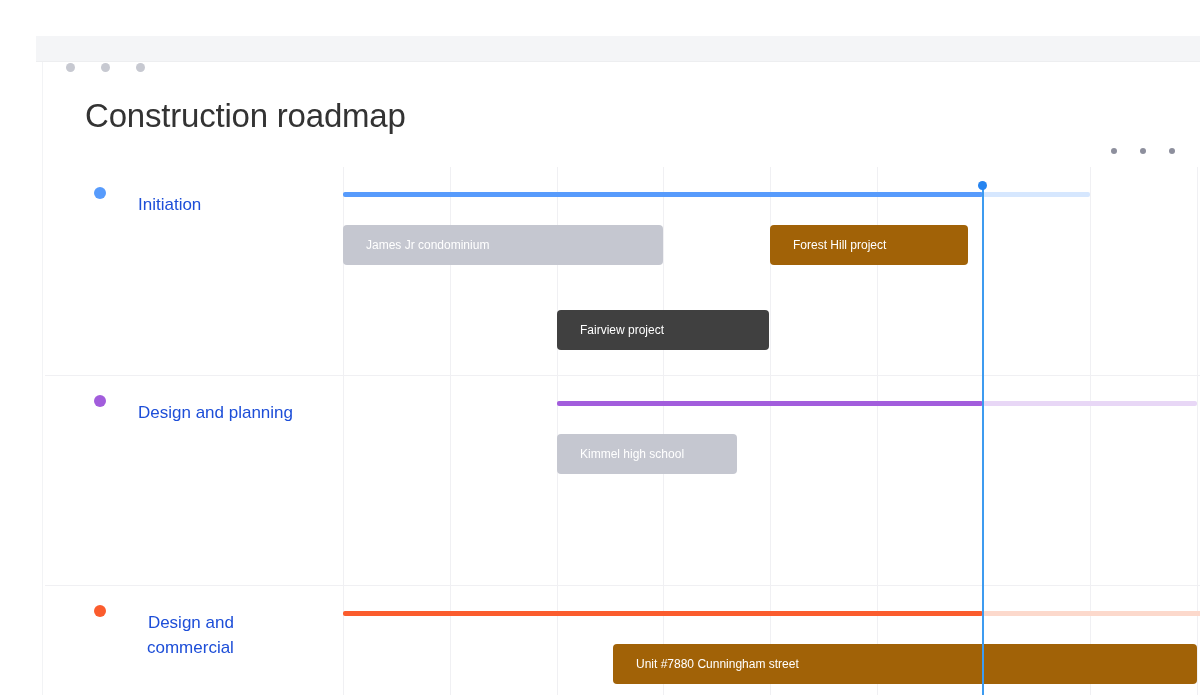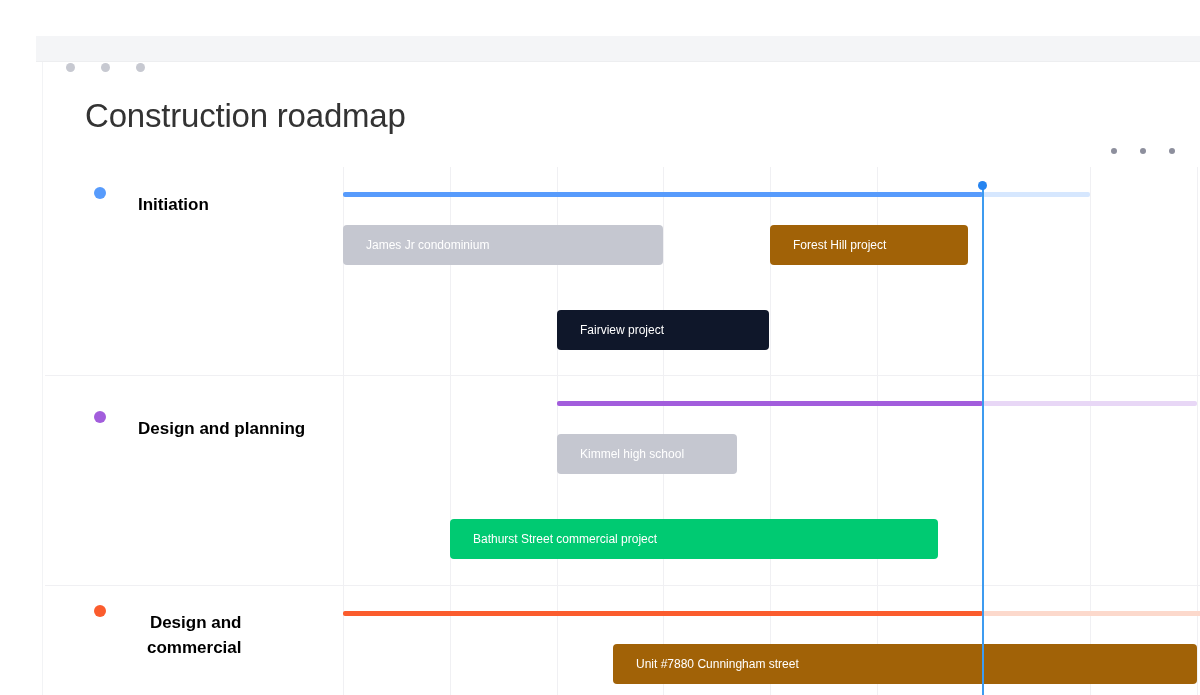--- a/index.html
+++ b/index.html
@@ -79,22 +79,22 @@
   .group-label {
     position: absolute; left: 40px;
     display: flex; align-items: flex-start; gap: 14px;
     width: 230px;
   }
   .group-bullet {
     width: 12px; height: 12px; border-radius: 50%;
     flex: 0 0 12px; margin-top: 4px;
   }
   .group-name {
-    font-size: 17px; font-weight: bold;
-    color: #000000; line-height: 25px;
+    font-size: 17px; font-weight: normal;
+    color: #1d4ed8; line-height: 25px;
   }
 
   
   .rail { position: absolute; height: 5px; border-radius: 2px; }
   .rail-future { position: absolute; height: 5px; border-radius: 2px; }
 
   
   #today-line {
     position: absolute; width: 2px;
     background: #3d9bf0;
@@ -160,36 +160,33 @@
     </div>
     <div class="rail-future" style="left:938px;width:107px;top:25px;background:#d6e7fe"></div>
     <div class="rail" style="left:298px;width:640px;top:25px;background:#579bfc"></div>
 
     <div class="task-bar" style="left:298px;width:320px;top:58px;background:#c5c7d0">
       <span>James Jr condominium</span>
     </div>
     <div class="task-bar" style="left:725px;width:198px;top:58px;background:#a16207">
       <span>Forest Hill project</span>
     </div>
-    <div class="task-bar" style="left:512px;width:212px;top:143px;background:#0f172a">
+    <div class="task-bar" style="left:512px;width:212px;top:143px;background:#404040">
       <span>Fairview project</span>
     </div>
 
-    <div class="group-label" style="top:240px">
+    <div class="group-label" style="top:224px">
       <span class="group-bullet" style="background:#a25ddc"></span>
       <span class="group-name">Design and planning</span>
     </div>
     <div class="rail-future" style="left:938px;width:214px;top:234px;background:#e8d7f6"></div>
     <div class="rail" style="left:512px;width:426px;top:234px;background:#a25ddc"></div>
 
     <div class="task-bar" style="left:512px;width:180px;top:267px;background:#c5c7d0">
       <span>Kimmel high school</span>
-    </div>
-    <div class="task-bar" style="left:405px;width:488px;top:352px;background:#00ca72">
-      <span>Bathurst Street commercial project</span>
     </div>
 
     <div class="group-label" style="top:434px">
       <span class="group-bullet" style="background:#fb5c2d"></span>
       <span class="group-name">
         <span>Design and</span><br>
         <span>commercial</span>
       </span>
     </div>
     <div class="rail-future" style="left:938px;width:262px;top:444px;background:#fcd9cc"></div>

